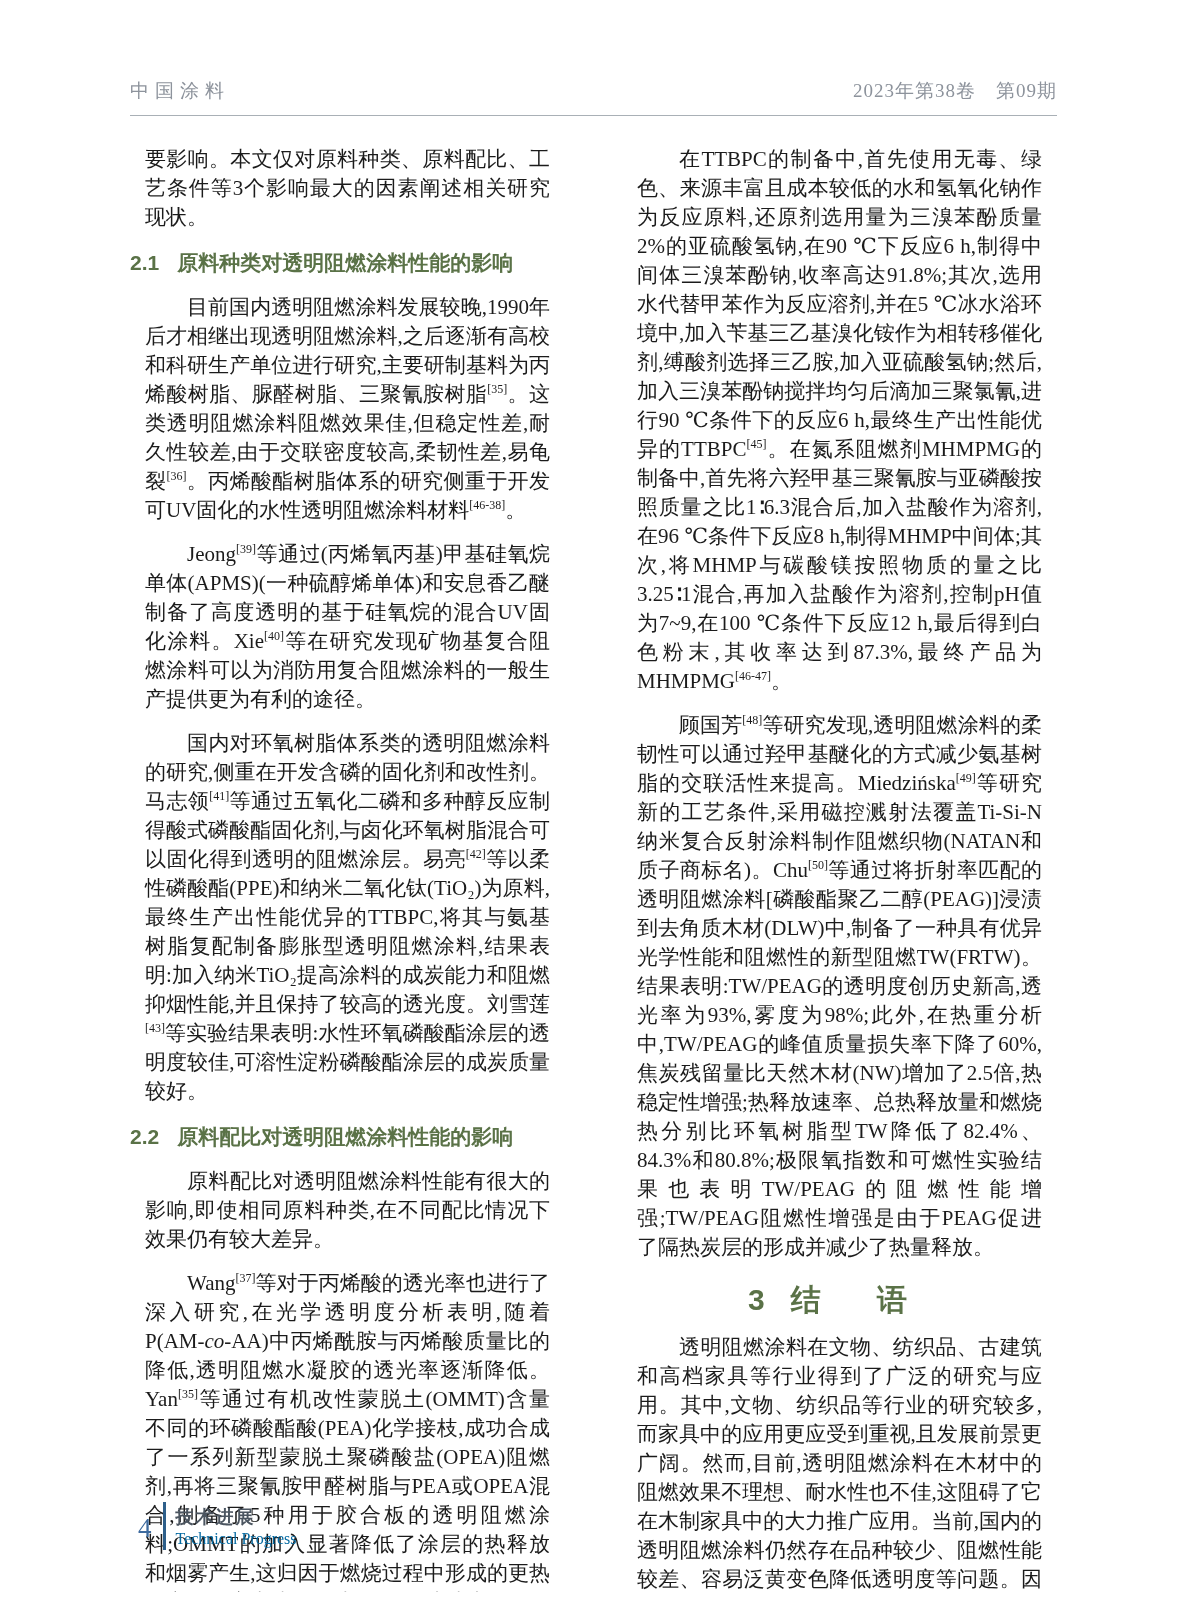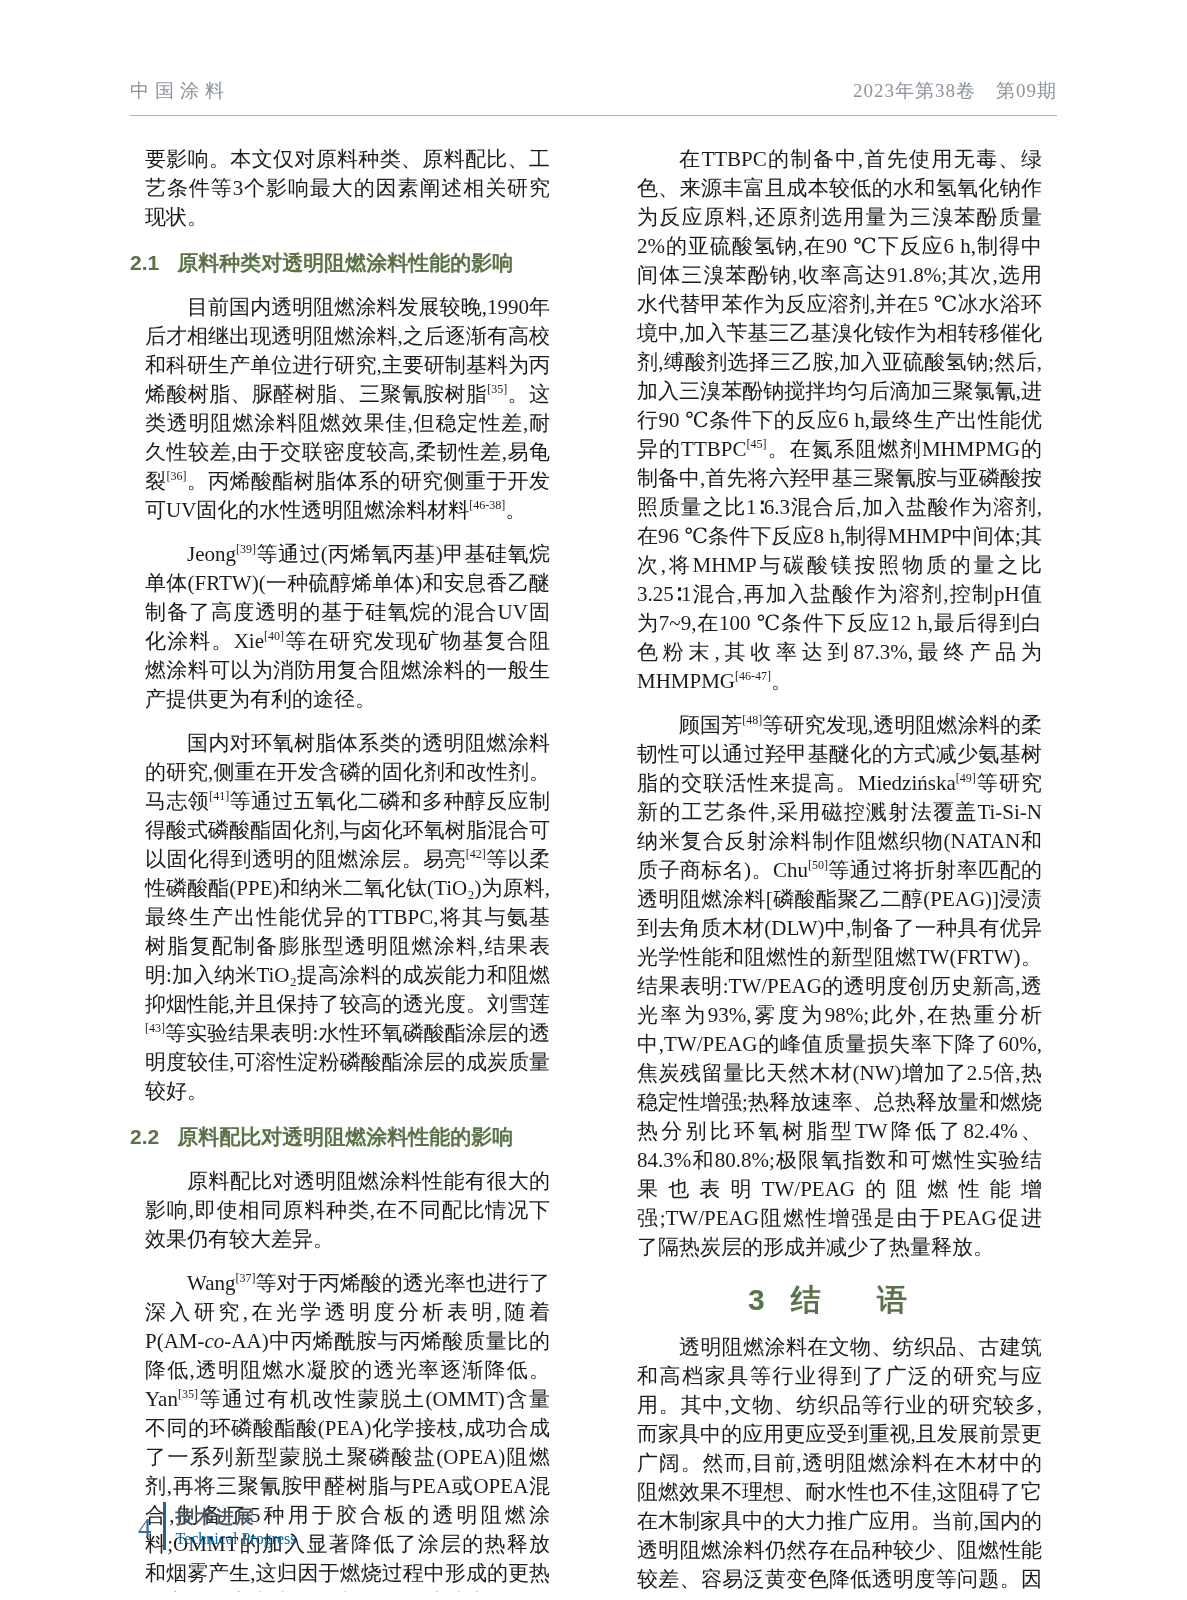--- a/index.html
+++ b/index.html
@@ -79,21 +79,21 @@
   <div class="header">
     <span class="journal-name">中国涂料</span>
     <span class="issue-info">2023年第38卷　第09期</span>
   </div>
 
   <div class="content">
     <div class="column">
         <p class="para no-indent"><span>要影响。本文仅对原料种类、原料配比、工艺条件等3个影响最大的因素阐述相关研究现状。</span></p>
         <div class="heading-2"><span class="h-num">2.1</span><span class="h-title">原料种类对透明阻燃涂料性能的影响</span></div>
         <p class="para"><span>目前国内透明阻燃涂料发展较晚,1990年后才相继出现透明阻燃涂料,之后逐渐有高校和科研生产单位进行研究,主要研制基料为丙烯酸树脂、脲醛树脂、三聚氰胺树脂</span><sup>[35]</sup><span>。这类透明阻燃涂料阻燃效果佳,但稳定性差,耐久性较差,由于交联密度较高,柔韧性差,易龟裂</span><sup>[36]</sup><span>。丙烯酸酯树脂体系的研究侧重于开发可UV固化的水性透明阻燃涂料材料</span><sup>[46-38]</sup><span>。</span></p>
-        <p class="para"><span>Jeong</span><sup>[39]</sup><span>等通过(丙烯氧丙基)甲基硅氧烷单体(FRTW)(一种硫醇烯单体)和安息香乙醚制备了高度透明的基于硅氧烷的混合UV固化涂料。Xie</span><sup>[40]</sup><span>等在研究发现矿物基复合阻燃涂料可以为消防用复合阻燃涂料的一般生产提供更为有利的途径。</span></p>
+        <p class="para"><span>Jeong</span><sup>[39]</sup><span>等通过(丙烯氧丙基)甲基硅氧烷单体(APMS)(一种硫醇烯单体)和安息香乙醚制备了高度透明的基于硅氧烷的混合UV固化涂料。Xie</span><sup>[40]</sup><span>等在研究发现矿物基复合阻燃涂料可以为消防用复合阻燃涂料的一般生产提供更为有利的途径。</span></p>
         <p class="para"><span>国内对环氧树脂体系类的透明阻燃涂料的研究,侧重在开发含磷的固化剂和改性剂。马志领</span><sup>[41]</sup><span>等通过五氧化二磷和多种醇反应制得酸式磷酸酯固化剂,与卤化环氧树脂混合可以固化得到透明的阻燃涂层。易亮</span><sup>[42]</sup><span>等以柔性磷酸酯(PPE)和纳米二氧化钛(TiO₂)为原料,最终生产出性能优异的TTBPC,将其与氨基树脂复配制备膨胀型透明阻燃涂料,结果表明:加入纳米TiO₂提高涂料的成炭能力和阻燃抑烟性能,并且保持了较高的透光度。刘雪莲</span><sup>[43]</sup><span>等实验结果表明:水性环氧磷酸酯涂层的透明度较佳,可溶性淀粉磷酸酯涂层的成炭质量较好。</span></p>
         <div class="heading-2"><span class="h-num">2.2</span><span class="h-title">原料配比对透明阻燃涂料性能的影响</span></div>
         <p class="para"><span>原料配比对透明阻燃涂料性能有很大的影响,即使相同原料种类,在不同配比情况下效果仍有较大差异。</span></p>
         <p class="para"><span>Wang</span><sup>[37]</sup><span>等对于丙烯酸的透光率也进行了深入研究,在光学透明度分析表明,随着P(AM-</span><i>co</i><span>-AA)中丙烯酰胺与丙烯酸质量比的降低,透明阻燃水凝胶的透光率逐渐降低。Yan</span><sup>[35]</sup><span>等通过有机改性蒙脱土(OMMT)含量不同的环磷酸酯酸(PEA)化学接枝,成功合成了一系列新型蒙脱土聚磷酸盐(OPEA)阻燃剂,再将三聚氰胺甲醛树脂与PEA或OPEA混合,制备了5种用于胶合板的透明阻燃涂料;OMMT的加入显著降低了涂层的热释放和烟雾产生,这归因于燃烧过程中形成的更热稳定、致密和膨胀的炭层,有效地减少了涂层的热释放、烟雾产生和质量损失。Wesolek</span><sup>[44]</sup><span>等用纳米SiO₂或晶体SiO₂存在情况下,用不同比例的尿素、三聚氰胺和双氰胺与多糖和多元醇发生缩合反应,制备了膨胀型透明阻燃涂料,热绝缘性能优良。</span></p>
         <div class="heading-2"><span class="h-num">2.3</span><span class="h-title">工艺条件对透明阻燃涂料性能的影响</span></div>
         <p class="para"></p>
       </div>
     <div class="column">
         <p class="para"><span>在TTBPC的制备中,首先使用无毒、绿色、来源丰富且成本较低的水和氢氧化钠作为反应原料,还原剂选用量为三溴苯酚质量2%的亚硫酸氢钠,在90 ℃下反应6 h,制得中间体三溴苯酚钠,收率高达91.8%;其次,选用水代替甲苯作为反应溶剂,并在5 ℃冰水浴环境中,加入苄基三乙基溴化铵作为相转移催化剂,缚酸剂选择三乙胺,加入亚硫酸氢钠;然后,加入三溴苯酚钠搅拌均匀后滴加三聚氯氰,进行90 ℃条件下的反应6 h,最终生产出性能优异的TTBPC</span><sup>[45]</sup><span>。在氮系阻燃剂MHMPMG的制备中,首先将六羟甲基三聚氰胺与亚磷酸按照质量之比1∶6.3混合后,加入盐酸作为溶剂,在96 ℃条件下反应8 h,制得MHMP中间体;其次,将MHMP与碳酸镁按照物质的量之比3.25∶1混合,再加入盐酸作为溶剂,控制pH值为7~9,在100 ℃条件下反应12 h,最后得到白色粉末,其收率达到87.3%,最终产品为MHMPMG</span><sup>[46-47]</sup><span>。</span></p>
         <p class="para"><span>顾国芳</span><sup>[48]</sup><span>等研究发现,透明阻燃涂料的柔韧性可以通过羟甲基醚化的方式减少氨基树脂的交联活性来提高。Miedzińska</span><sup>[49]</sup><span>等研究新的工艺条件,采用磁控溅射法覆盖Ti-Si-N纳米复合反射涂料制作阻燃织物(NATAN和质子商标名)。Chu</span><sup>[50]</sup><span>等通过将折射率匹配的透明阻燃涂料[磷酸酯聚乙二醇(PEAG)]浸渍到去角质木材(DLW)中,制备了一种具有优异光学性能和阻燃性的新型阻燃TW(FRTW)。结果表明:TW/PEAG的透明度创历史新高,透光率为93%,雾度为98%;此外,在热重分析中,TW/PEAG的峰值质量损失率下降了60%,焦炭残留量比天然木材(NW)增加了2.5倍,热稳定性增强;热释放速率、总热释放量和燃烧热分别比环氧树脂型TW降低了82.4%、84.3%和80.8%;极限氧指数和可燃性实验结果也表明TW/PEAG的阻燃性能增强;TW/PEAG阻燃性增强是由于PEAG促进了隔热炭层的形成并减少了热量释放。</span></p>

